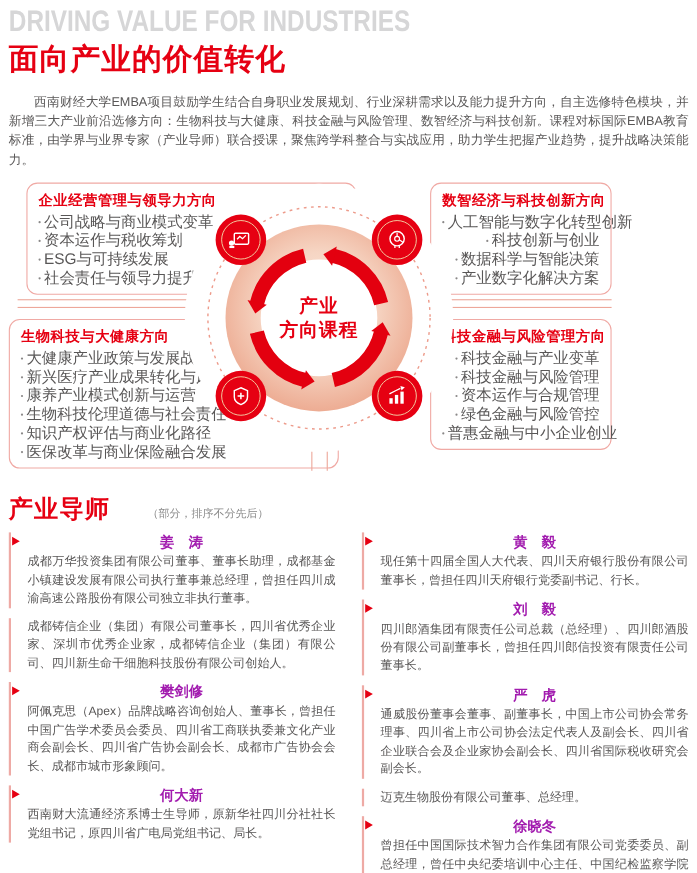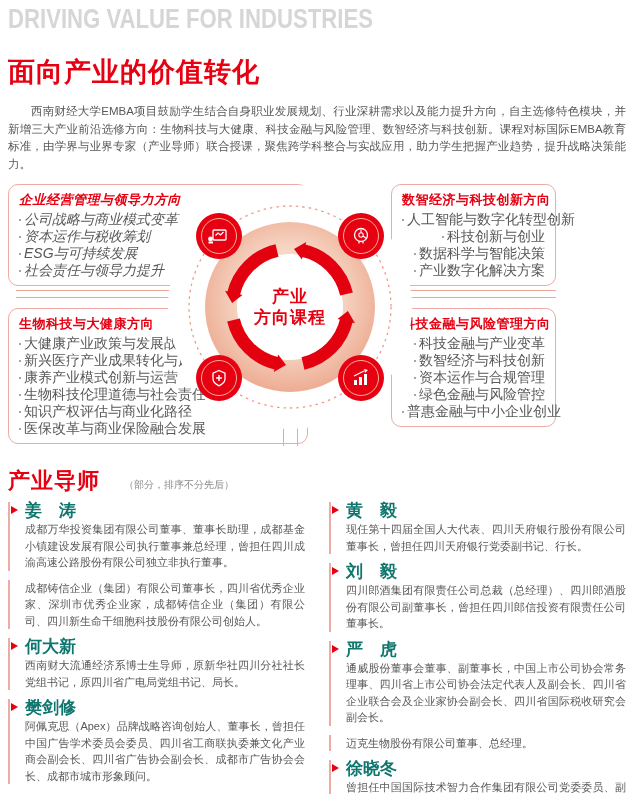--- a/index.html
+++ b/index.html
@@ -2,56 +2,56 @@
 <html><head>
 <meta charset="utf-8">
 <style>
   * { margin:0; padding:0; box-sizing:border-box; }
   html,body { width:634px; height:794px; overflow:hidden; background:#fff;
     font-family:"Liberation Sans","DejaVu Sans",sans-serif; }
   .page { padding:4px 8px 0 8px; width:634px; height:794px; overflow:hidden; position:relative; }
 
   .en-title { font-size:27px; font-weight:bold; color:#d6d6d7; letter-spacing:0px;
     transform:scaleX(.82); transform-origin:left center; white-space:nowrap; }
-  .zh-title { font-size:27px; font-weight:bold; color:#e60012; margin-top:19px; letter-spacing:1px; }
+  .zh-title { font-size:27px; font-weight:bold; color:#e60012; margin-top:1px; letter-spacing:1px; }
   .intro { margin-top:13px; font-size:11.5px; line-height:17.5px; color:#595757;
     text-indent:2em; text-align:justify; }
 
   
   .hero { position:relative; height:278px; margin-top:7px; width:618px; }
   .qbox { position:absolute; border:1px solid #f0a9a4; border-radius:10px; background:#fff;
     padding:6px 10px; }
   .qbox .qtitle { font-size:13px; font-weight:bold; color:#e60012; white-space:nowrap; letter-spacing:.5px; }
   .qbox ul { list-style:none; margin-top:2px; }
   .qbox li { font-size:14px; line-height:17px; color:#595757; white-space:nowrap; }
   .qbox li .dot { display:inline-block; width:2px; height:2px; background:#8a8888;
     border-radius:50%; vertical-align:3px; margin-right:3px; }
   .qbox.right { text-align:right; }
-  .q-tl { left:0;   top:4;   width:300px; top:4px;font-style:italic; }
+  .q-tl { left:16px;   top:4;   width:300px; top:4px; }
   .q-bl { left:0;   top:128px; width:300px; }
   .q-tr { left:383px; top:4px;  width:165px; }
   .q-br { left:383px; top:128px; width:165px; }
 
   .conn { position:absolute; background:#eda79a; }
   .conn.h { height:1px; }
   .conn.v { width:1px; }
 
   .ring-svg { position:absolute; left:157px; top:2px; }
   .center-label { position:absolute; left:222px; top:106px; width:120px; text-align:center;
     color:#e60012; font-weight:bold; font-size:17px; line-height:21px; letter-spacing:1px; }
 
   
   .mentors { margin-top:8px; }
   .m-header { display:flex; align-items:baseline;gap:18px; }
   .m-title { font-size:22px; font-weight:bold; color:#e60012; letter-spacing:1px; }
-  .m-sub { font-size:10px; color:#898989; margin-left:6px; }
+  .m-sub { font-size:10px; color:#898989; margin-left:16px; }
   .m-cols { display:flex; gap:24px; margin-top:6px; }
   .m-col { flex:1; min-width:0; }
   .mentor { position:relative; border-left:2px solid #eeaaa5; padding-left:15px; margin-bottom:9px; }
-  .mname { position:relative; font-size:17px; font-weight:bold; color:#0f766e; line-height:17px; }
+  .mname { position:relative; font-size:13px; font-weight:bold; color:#a21caf; line-height:17px;text-align:center; }
   .tri { position:absolute; left:-14px; top:4px; width:0; height:0;
     border-left:7px solid #e60012; border-top:4px solid transparent; border-bottom:4px solid transparent; }
   .mbio { font-size:11px; line-height:16.5px; color:#595757; text-align:justify; margin-top:2px; }
 </style>
 </head>
 <body>
 
 <div class="page">
 
   <div class="en-title">DRIVING VALUE FOR INDUSTRIES</div>
@@ -93,21 +93,21 @@
           <li><span class="dot"></span><span>知识产权评估与商业化路径</span></li>
           <li><span class="dot"></span><span>医保改革与商业保险融合发展</span></li>
         </ul>
     </div>
 
     <div class="qbox q-br right">
       <div class="qtitle">科技金融与风险管理方向</div>
       <ul>
 
       <li><span class="dot"></span><span>科技金融与产业变革</span></li>
-          <li><span class="dot"></span><span>数智经济与科技创新</span></li>
+          <li><span class="dot"></span><span>科技金融与风险管理</span></li>
           <li><span class="dot"></span><span>资本运作与合规管理</span></li>
           <li><span class="dot"></span><span>绿色金融与风险管控</span></li>
           <li><span class="dot"></span><span>普惠金融与中小企业创业</span></li>
         </ul>
     </div>
 
     <div class="conn h" style="left:8px;top:110px;width:190px"></div>
     <div class="conn h" style="left:8px;top:117px;width:190px"></div>
     <div class="conn h" style="left:375px;top:110px;width:173px"></div>
     <div class="conn h" style="left:375px;top:117px;width:173px"></div>
@@ -191,29 +191,29 @@
           <div class="mentor">
             <div class="mname"><span class="tri"></span><span>姜　涛</span></div>
             <div class="mbio"><span>成都万华投资集团有限公司董事、董事长助理，成都基金小镇建设发展有限公司执行董事兼总经理，曾担任四川成渝高速公路股份有限公司独立非执行董事。</span></div>
           </div>
 
           <div class="mentor">
             <div class="mbio"><span>成都铸信企业（集团）有限公司董事长，四川省优秀企业家、深圳市优秀企业家，成都铸信企业（集团）有限公司、四川新生命干细胞科技股份有限公司创始人。</span></div>
           </div>
 
           <div class="mentor">
+            <div class="mname"><span class="tri"></span><span>樊剑修</span></div>
+            <div class="mbio"><span>阿佩克思（Apex）品牌战略咨询创始人、董事长，曾担任中国广告学术委员会委员、四川省工商联执委兼文化产业商会副会长、四川省广告协会副会长、成都市广告协会会长、成都市城市形象顾问。</span></div>
+          </div>
+
+          <div class="mentor">
             <div class="mname"><span class="tri"></span><span>何大新</span></div>
             <div class="mbio"><span>西南财大流通经济系博士生导师，原新华社四川分社社长党组书记，原四川省广电局党组书记、局长。</span></div>
           </div>
 
-          <div class="mentor">
-            <div class="mname"><span class="tri"></span><span>樊剑修</span></div>
-            <div class="mbio"><span>阿佩克思（Apex）品牌战略咨询创始人、董事长，曾担任中国广告学术委员会委员、四川省工商联执委兼文化产业商会副会长、四川省广告协会副会长、成都市广告协会会长、成都市城市形象顾问。</span></div>
-          </div>
-
         </div>
       <div class="m-col">
 
           <div class="mentor">
             <div class="mname"><span class="tri"></span><span>黄　毅</span></div>
             <div class="mbio"><span>现任第十四届全国人大代表、四川天府银行股份有限公司董事长，曾担任四川天府银行党委副书记、行长。</span></div>
           </div>
 
           <div class="mentor">
             <div class="mname"><span class="tri"></span><span>刘　毅</span></div>

